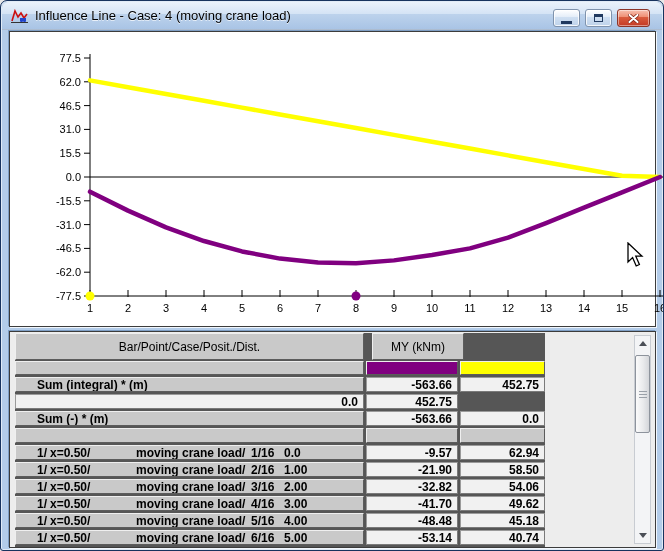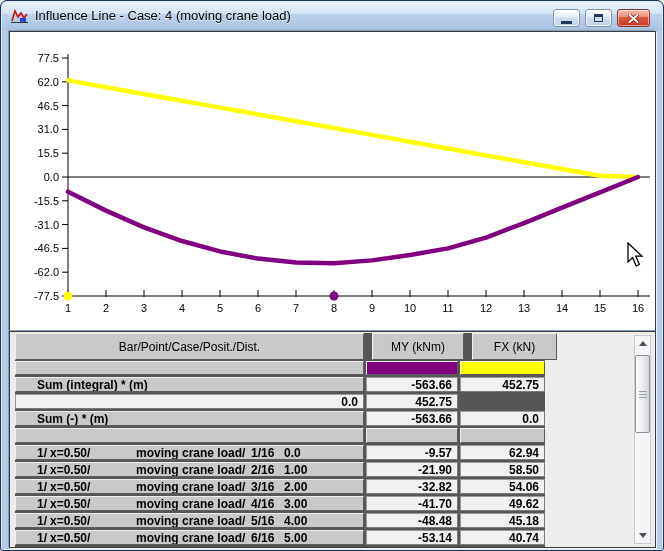--- a/index.html
+++ b/index.html
@@ -30,23 +30,24 @@
   .wbtn.min, .wbtn.rest { width:27px; }
   .wbtn.close {
     width:33px; border-color:#8c3528;
     background:linear-gradient(#f7c0b0, #ee8d72 45%, #d95b3d 46%, #c43a24);
     box-shadow: inset 0 0 0 1px rgba(255,255,255,.45);
   }
   .glyph-min { width:11px; height:3px; background:#20395f; margin-top:8px; }
   .glyph-rest { width:9px; height:8px; border:1px solid #20395f; border-top-width:3px; background:transparent; }
   
   .chart-panel {
-    position:absolute; left:8px; top:30px; width:647px; height:360px;
+    position:absolute; left:8px; top:30px; width:647px; height:296px;
     background:#ffffff; border:1px solid #3c3c3c;
     box-shadow: 1px 1px 0 #f2f7fd, -1px -1px 0 #7e9ec4;
+    padding-left: 22px;
   }
   .chart-panel svg { display:block; }
   .cursor-arrow { position:absolute; left:616px; top:210px; pointer-events:none; }
   
   .table-panel {
     position:absolute; left:8px; top:330px; width:647px; height:217px;
     background:#ededed; border:1px solid #3c3c3c; overflow:hidden;
     box-shadow: 1px 1px 0 #f2f7fd, -1px -1px 0 #7e9ec4;
   }
   .rows { position:absolute; left:5px; top:1px; width:530px; height:230px; background:#565656; }
@@ -184,21 +185,20 @@
       <path d="M2,1 L2,20 L6.6,15.6 L10.2,24 L13.4,22.5 L9.8,14.2 L16,14.2 Z" fill="#ffffff" stroke="#000000" stroke-width="1.3"></path>
     </svg>
   </div>
 
   <div class="table-panel">
     <div class="rows">
 
       <div class="trow header">
         <div class="cell head">Bar/Point/Case/Posit./Dist.</div>
         <div class="cell head">MY (kNm)</div>
-        <div class="cell head">FX (kN)</div>
       </div>
 
       <div class="trow colorrow">
         <div class="cell"></div>
         <div class="cell swatch" id="my-swatch" style="background: rgb(128, 0, 128);"></div>
         <div class="cell swatch" id="fx-swatch" style="background: rgb(255, 255, 0);"></div>
       </div>
 
       <div class="trow sumrow">
         <div class="cell lbl">

